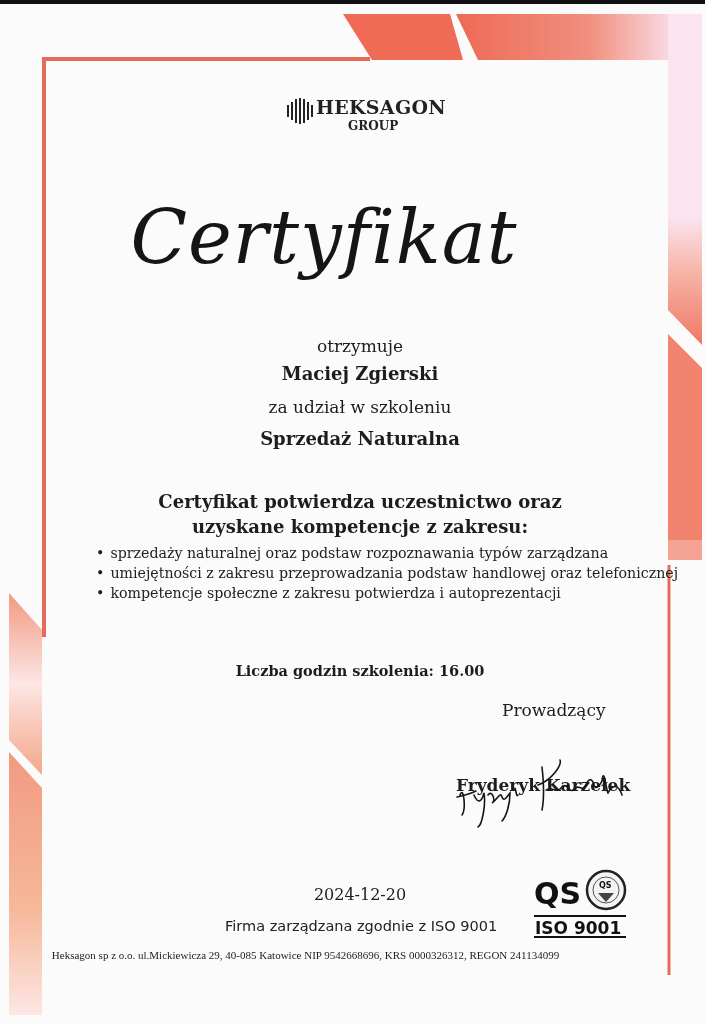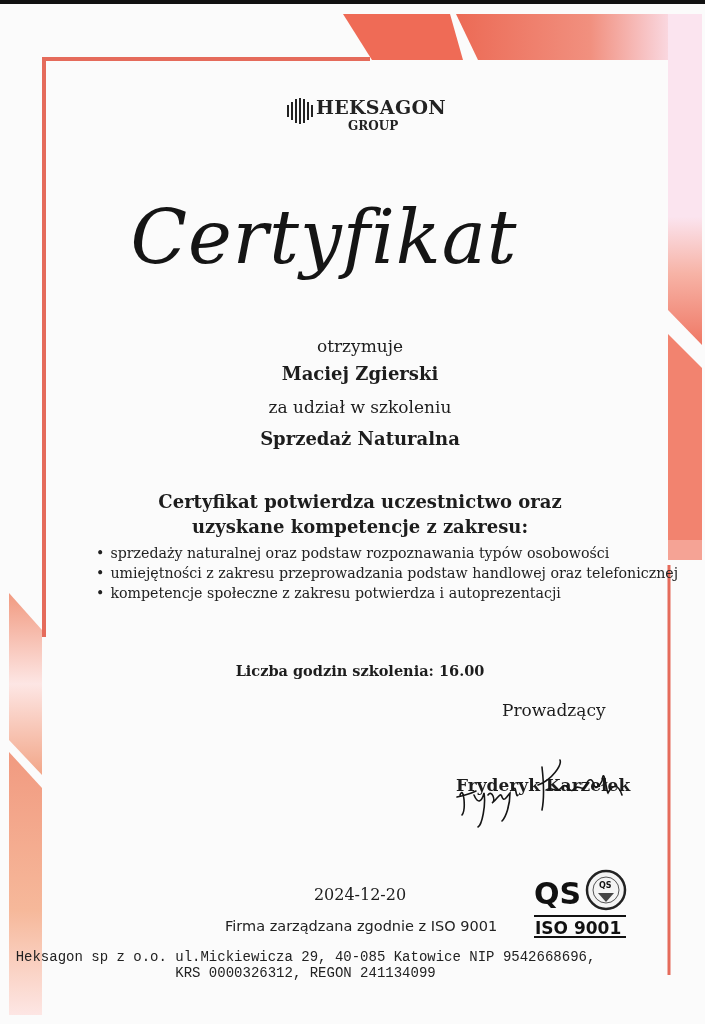--- a/index.html
+++ b/index.html
@@ -48,21 +48,21 @@
     .lead-name { position: absolute; left: 456px; top: 727px; font-size: 17px; font-weight: bold; margin-top: 48px; }
     .signature { position: absolute; left: 452px; top: 755px; width: 180px; height: 80px; }
     .date { top: 885px; font-size: 16px; }
     .iso-line {
       position: absolute; left: 225px; top: 918px;
       font-family: "DejaVu Sans", sans-serif; font-size: 14.5px; color: #222;
     }
     .qs { position: absolute; left: 532px; top: 868px; width: 96px; height: 70px; }
     .address {
       position: absolute; left: 0; width: 611px; top: 949px; text-align: center;
-      font-family: Liberation Mono, monospace; font-size: 14px; color: #222;
+      font-family: Liberation Serif, serif; font-size: 11px; color: #222;
     }
   </style>
 </head>
 <body>
 
 <div class="topbar"></div>
 
 <svg class="deco" width="705" height="1024">
   <defs>
     <linearGradient id="gTop" x1="0" x2="1" y1="0" y2="0">
@@ -124,21 +124,21 @@
   <div class="title">Certyfikat</div>
 
   <div class="center recv">otrzymuje</div>
   <div class="center name">Maciej Zgierski</div>
   <div class="center for">za udział w szkoleniu</div>
   <div class="center course">Sprzedaż Naturalna</div>
 
   <div class="center confirm" style="left:110px;width:500px;">Certyfikat potwierdza uczestnictwo oraz uzyskane kompetencje z zakresu:</div>
 
   <ul class="bullets">
-    <li>sprzedaży naturalnej oraz podstaw rozpoznawania typów osobowości</li>
+    <li>sprzedaży naturalnej oraz podstaw rozpoznawania typów zarządzana</li>
     <li>umiejętności z zakresu przeprowadzania podstaw handlowej oraz telefonicznej</li>
     <li>kompetencje społeczne z zakresu potwierdza i autoprezentacji</li>
   </ul>
 
   <div class="center hours">Liczba godzin szkolenia: 16.00</div>
 
   <div class="lead-label">Prowadzący</div>
   <div class="lead-name">Fryderyk Karzełek</div>
 
   <svg class="signature" viewBox="0 0 180 80">

